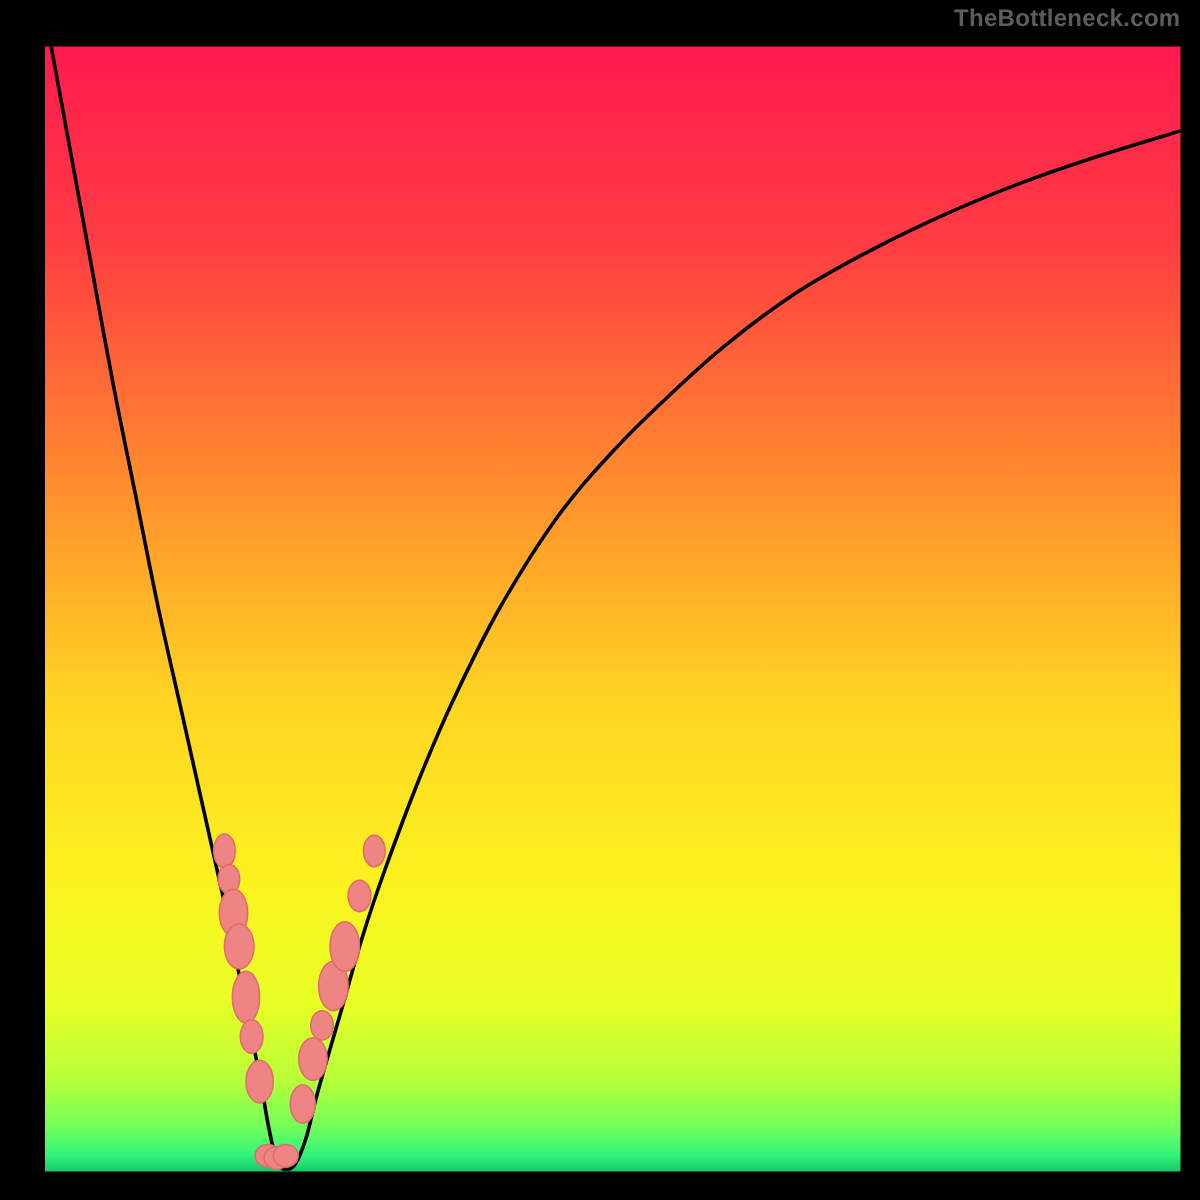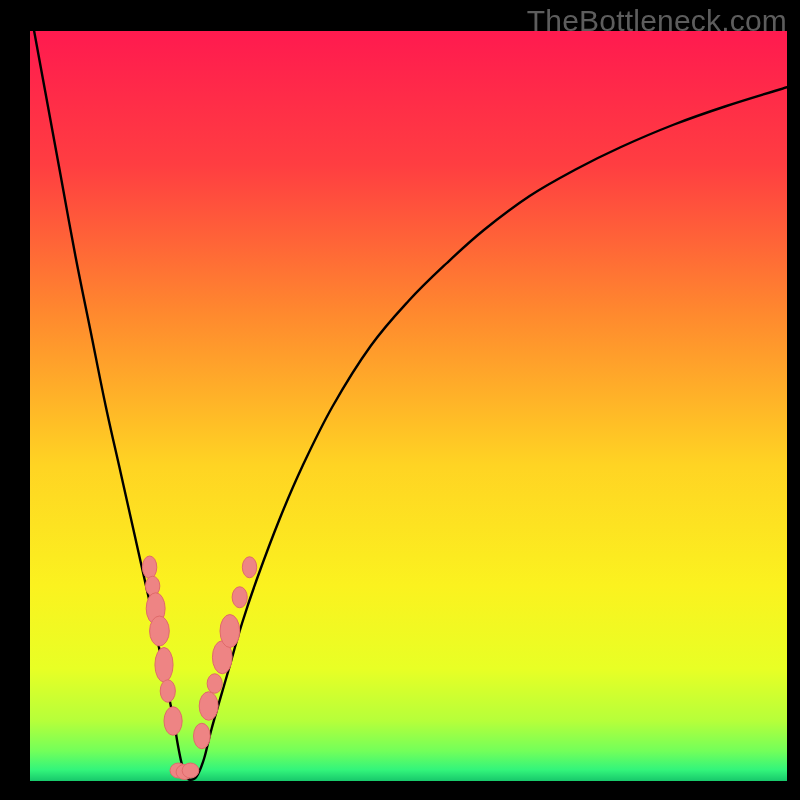--- a/index.html
+++ b/index.html
@@ -26,22 +26,22 @@
   .gradient {
     position: absolute;
     left: 0;
     right: 0;
     top: 0;
     bottom: 0;
   }
   .watermark {
     position: absolute;
     color: #5d5d5d;
-    font-size: 30px;
-    font-weight: 400;
+    font-size: 16px;
+    font-weight: 700;
     letter-spacing: 0.2px;
     user-select: none;
   }
   svg.curve {
     position: absolute;
     left: 0;
     top: 0;
   }
 </style>
 </head>

